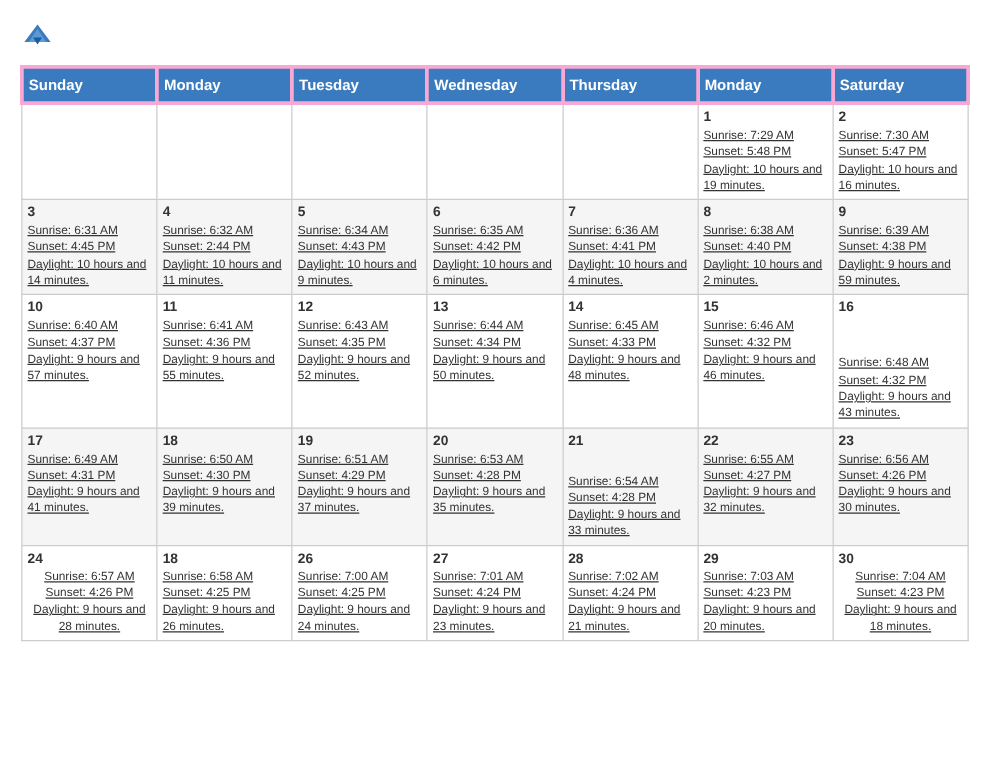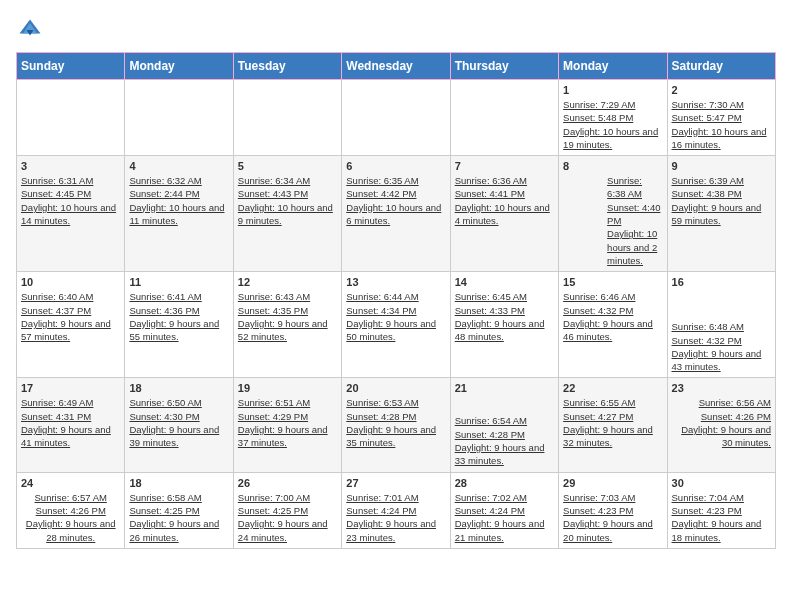--- a/index.html
+++ b/index.html
@@ -52,21 +52,21 @@
       border-collapse: collapse;
       table-layout: fixed;
     }
     thead tr th {
       background-color: #3a7bbf;
       color: #fff;
       font-size: 12px;
       font-weight: bold;
       padding: 6px 4px;
       text-align: left;
-      border: 1px solid #f9a8d4;
+      border: 3px solid #f9a8d4;
     }
     tbody tr td {
       vertical-align: top;
       border: 1px solid #ccc;
       padding: 4px;
       min-height: 80px;
       font-size: 10px;
       color: #333;
       background: #fff;
     }
@@ -167,21 +167,21 @@
 Daylight: 10 hours and 6 minutes.</div>
         </td>
         <td>
           <div class="day-number">7</div>
           <div class="day-info" style="white-space: pre-line;">Sunrise: 6:36 AM
 Sunset: 4:41 PM
 Daylight: 10 hours and 4 minutes.</div>
         </td>
         <td>
           <div class="day-number">8</div>
-          <div class="day-info" style="white-space: pre-line; margin-left: 44px;">Sunrise: 6:38 AM
+          <div class="day-info" style="white-space: pre-line;">Sunrise: 6:38 AM
 Sunset: 4:40 PM
 Daylight: 10 hours and 2 minutes.</div>
         </td>
         <td>
           <div class="day-number">9</div>
           <div class="day-info" style="white-space: pre-line;">Sunrise: 6:39 AM
 Sunset: 4:38 PM
 Daylight: 9 hours and 59 minutes.</div>
         </td>
       </tr>
@@ -261,21 +261,21 @@
 Daylight: 9 hours and 33 minutes.</div>
         </td>
         <td>
           <div class="day-number">22</div>
           <div class="day-info" style="white-space: pre-line;">Sunrise: 6:55 AM
 Sunset: 4:27 PM
 Daylight: 9 hours and 32 minutes.</div>
         </td>
         <td>
           <div class="day-number">23</div>
-          <div class="day-info" style="white-space: pre-line; text-align: right;">Sunrise: 6:56 AM
+          <div class="day-info" style="white-space: pre-line;">Sunrise: 6:56 AM
 Sunset: 4:26 PM
 Daylight: 9 hours and 30 minutes.</div>
         </td>
       </tr>
       <tr>
         <td>
           <div class="day-number">24</div>
           <div class="day-info" style="white-space: pre-line; text-align: center;">Sunrise: 6:57 AM
 Sunset: 4:26 PM
 Daylight: 9 hours and 28 minutes.</div>
@@ -305,19 +305,19 @@
 Daylight: 9 hours and 21 minutes.</div>
         </td>
         <td>
           <div class="day-number">29</div>
           <div class="day-info" style="white-space: pre-line;">Sunrise: 7:03 AM
 Sunset: 4:23 PM
 Daylight: 9 hours and 20 minutes.</div>
         </td>
         <td>
           <div class="day-number">30</div>
-          <div class="day-info" style="white-space: pre-line;">Sunrise: 7:04 AM
+          <div class="day-info" style="white-space: pre-line; text-align: center;">Sunrise: 7:04 AM
 Sunset: 4:23 PM
 Daylight: 9 hours and 18 minutes.</div>
         </td>
       </tr>
     </tbody>
 </table>
 
 </body></html>

